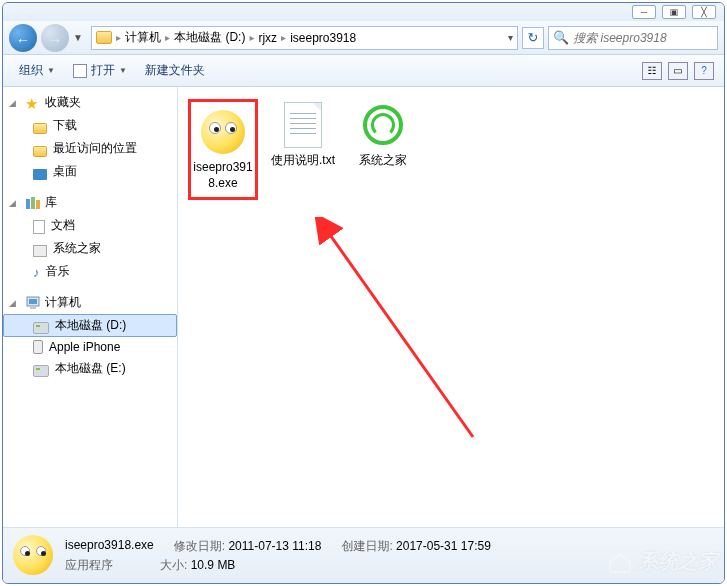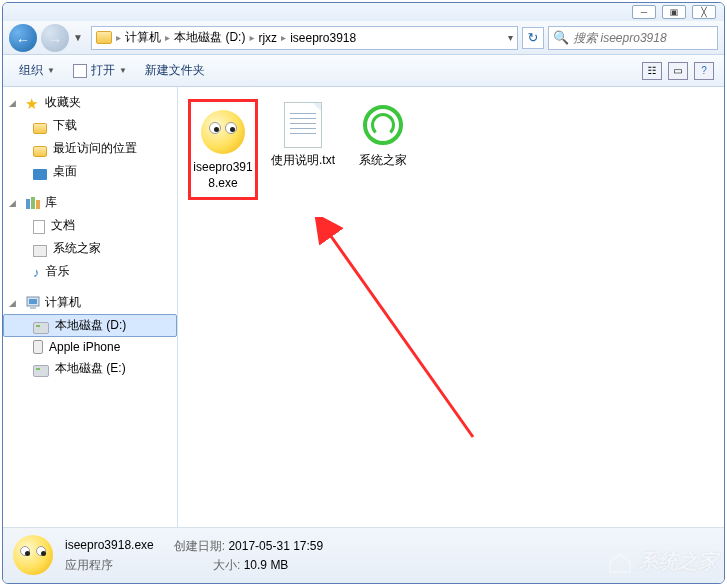--- a/index.html
+++ b/index.html
@@ -225,25 +225,26 @@
   <div class="details">
     <div class="detail-ico">
       <div class="exe-ico" style="width:40px;height:40px;">
           <div class="exe-eye l" style="width:10px;height:10px;top:11px;left:7px;"></div>
           <div class="exe-eye r" style="width:10px;height:10px;top:11px;right:7px;"></div>
         </div>
     </div>
     <div class="detail-text">
       <div class="detail-row1">
         <span>iseepro3918.exe</span>
+        <span><span class="detail-label">修改日期:</span> <span>2011-07-13 11:18</span></span>
         <span><span class="detail-label">创建日期:</span> <span>2017-05-31 17:59</span></span>
       </div>
       <div class="detail-row1">
         <span class="detail-label">应用程序</span>
-        <span style="margin-left:80px;"><span class="detail-label">大小:</span> <span>10.9 MB</span></span>
+        <span style="margin-left:27px;"><span class="detail-label">大小:</span> <span>10.9 MB</span></span>
       </div>
     </div>
   </div>
 
   <div class="watermark">
     <svg width="28" height="24" viewBox="0 0 28 24">
         <path d="M4 22 L4 12 L14 4 L24 12 L24 22 Z" fill="none" stroke="#fff" stroke-width="2"></path>
       </svg>
     <span>系统之家</span>
   </div>

